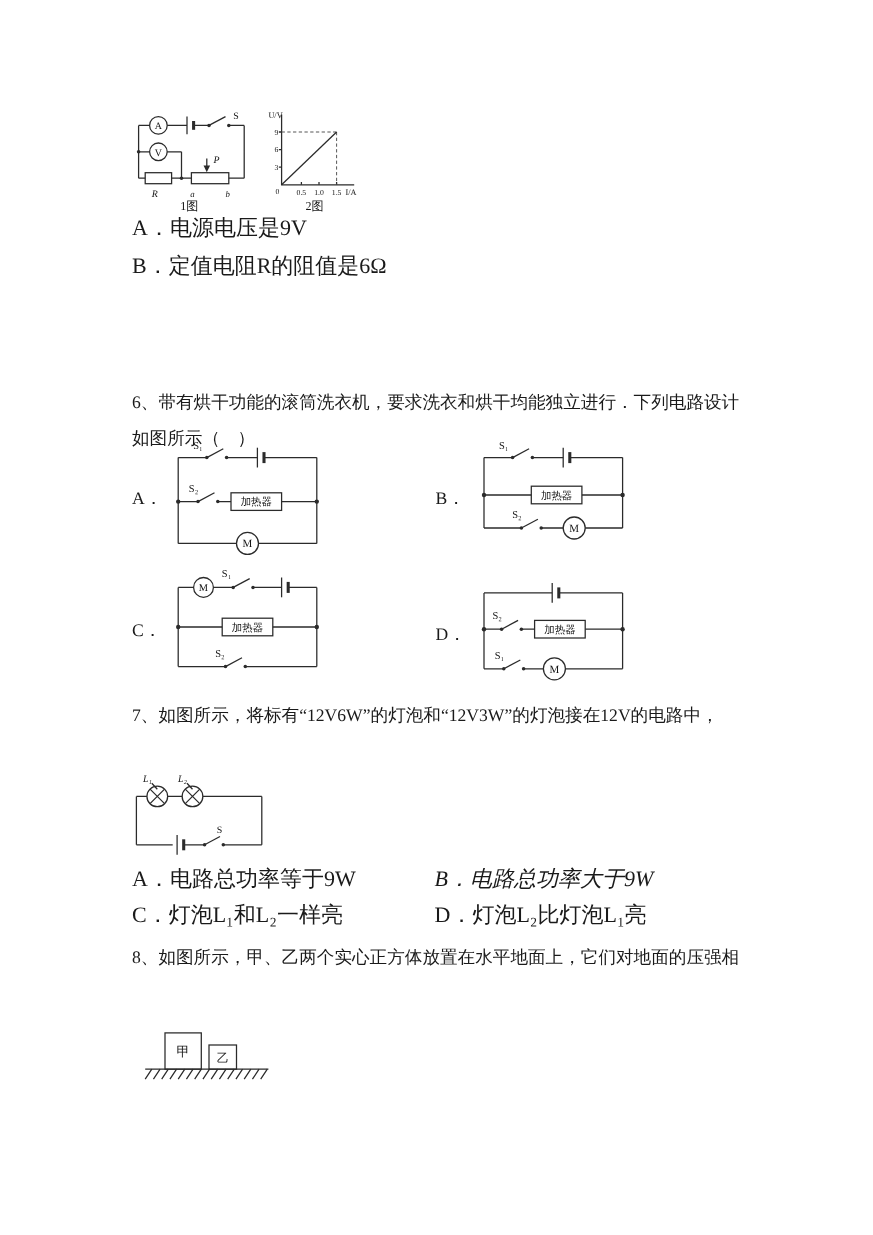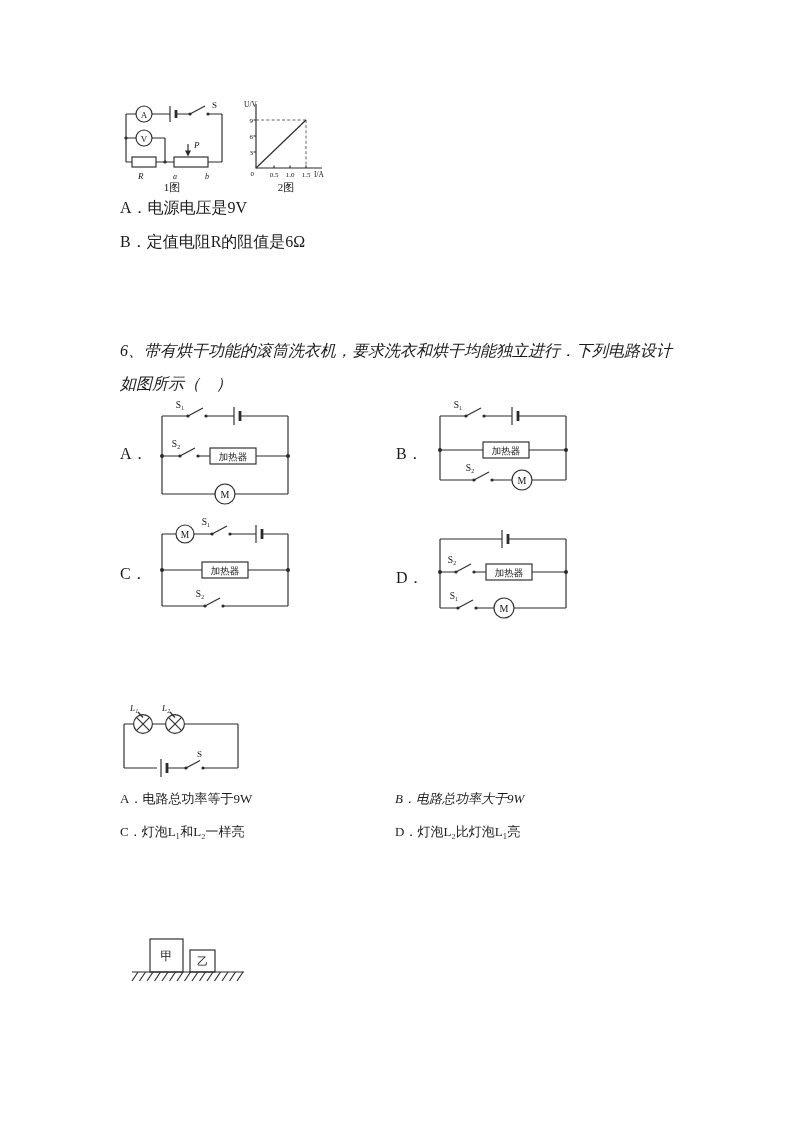--- a/index.html
+++ b/index.html
@@ -1,21 +1,21 @@
 <!DOCTYPE html>
 <html><head>
 <meta charset="utf-8">
 <style>
   html,body{margin:0;padding:0;}
   body{width:794px;height:1123px;background:#ffffff;position:relative;overflow:hidden;
        font-family:"Liberation Serif","DejaVu Serif",serif;color:#1a1a1a;}
   .abs{position:absolute;}
   .stem{font-size:16px;line-height:33px;width:584px;}
-  .opt{font-size:16px;line-height:16px;margin-bottom:17.5px;white-space:nowrap;}
-  .optline{font-size:13px;line-height:16px;white-space:nowrap;}
+  .opt{font-size:20px;line-height:16px;margin-bottom:17.5px;white-space:nowrap;}
+  .optline{font-size:20px;line-height:16px;white-space:nowrap;}
   .qlabel{font-size:16px;line-height:16px;}
   .figrow{display:flex;gap:10px;}
   svg{display:block;overflow:visible;}
   svg text{font-family:"Liberation Serif","DejaVu Serif",serif;fill:#151515;}
   .w{stroke:#2b2b2b;stroke-width:1.15;fill:none;}
   .thick{stroke:#2b2b2b;stroke-width:2.8;fill:none;}
   .dash{stroke:#4a4a4a;stroke-width:0.85;fill:none;stroke-dasharray:3 2.2;}
   .dot{fill:#2b2b2b;stroke:none;}
   .it{font-style:italic;}
 </style>
@@ -80,21 +80,21 @@
       <text x="74" y="79" font-size="7.5">I/A</text>
       <text x="46" y="93" font-size="11" text-anchor="middle">2图</text>
     </svg>
   </div>
 
   <div class="abs" style="left:120px;top:200px;">
     <div class="opt">A．电源电压是9V</div>
     <div class="opt">B．定值电阻R的阻值是6Ω</div>
   </div>
 
-  <div class="abs stem" style="left:120px;top:334px;font-style:italic;">
+  <div class="abs stem" style="left:120px;top:350px;">
     <div>6、带有烘干功能的滚筒洗衣机，要求洗衣和烘干均能独立进行．下列电路设计</div>
     <div>如图所示（　）</div>
   </div>
 
   <div class="abs qlabel" style="left:120px;top:446px;">A．</div>
   <svg class="abs" style="left:150px;top:400px;" width="150" height="105" viewBox="0 0 150 105">
     <path class="w" d="M12,16 H38 M56,16 H84 M90,16 H138 M12,16 V94 M138,16 V94 M12,94 H65 M85,94 H138 M12,56 H30 M48,56 H60 M106,56 H138"></path>
     <g>
       <circle class="dot" cx="38" cy="16" r="1.6"></circle>
       <circle class="dot" cx="56" cy="16" r="1.6"></circle>
@@ -218,20 +218,21 @@
       <path class="w" d="M30,84 L45,76"></path>
     </g>
     <text x="26" y="75" font-size="9.5" text-anchor="middle">S₁</text>
     <g>
       <circle class="w" cx="76" cy="84" r="10"></circle>
       <text x="76" y="87.5" font-size="10" text-anchor="middle">M</text>
     </g>
   </svg>
 
   <div class="abs stem" style="left:120px;top:634px;">
+    <div>7、如图所示，将标有“12V6W”的灯泡和“12V3W”的灯泡接在12V的电路中，</div>
   </div>
 
   <svg class="abs" style="left:116px;top:702px;" width="130" height="80" viewBox="0 0 130 80">
     <path class="w" d="M8,22 H17.6 M36.4,22 H49.6 M68.4,22 H122 M8,22 V66 M122,22 V66 M8,66 H41 M51,66 H70 M87,66 H122"></path>
     <g>
       <circle class="w" cx="27" cy="22" r="9.4"></circle>
       <path class="w" d="M20.4,15.4 L33.6,28.6 M20.4,28.6 L33.6,15.4"></path>
     </g>
     <g>
       <circle class="w" cx="59" cy="22" r="9.4"></circle>
@@ -251,20 +252,21 @@
     </g>
     <text x="81" y="55" font-size="9">S</text>
   </svg>
 
   <div class="abs optline" style="left:120px;top:791px;">A．电路总功率等于9W</div>
   <div class="abs optline" style="left:395px;top:791px;font-style:italic;">B．电路总功率大于9W</div>
   <div class="abs optline" style="left:120px;top:824px;">C．灯泡L₁和L₂一样亮</div>
   <div class="abs optline" style="left:395px;top:824px;">D．灯泡L₂比灯泡L₁亮</div>
 
   <div class="abs stem" style="left:120px;top:854px;">
+    <div>8、如图所示，甲、乙两个实心正方体放置在水平地面上，它们对地面的压强相</div>
   </div>
 
   <svg class="abs" style="left:126px;top:930px;" width="125" height="56" viewBox="0 0 125 56">
     <g>
       <rect class="w" x="24" y="9" width="33" height="33"></rect>
       <text x="40.5" y="30" font-size="12" text-anchor="middle">甲</text>
     </g>
     <g>
       <rect class="w" x="64" y="20" width="25" height="22"></rect>
       <text x="76.5" y="35" font-size="11" text-anchor="middle">乙</text>

